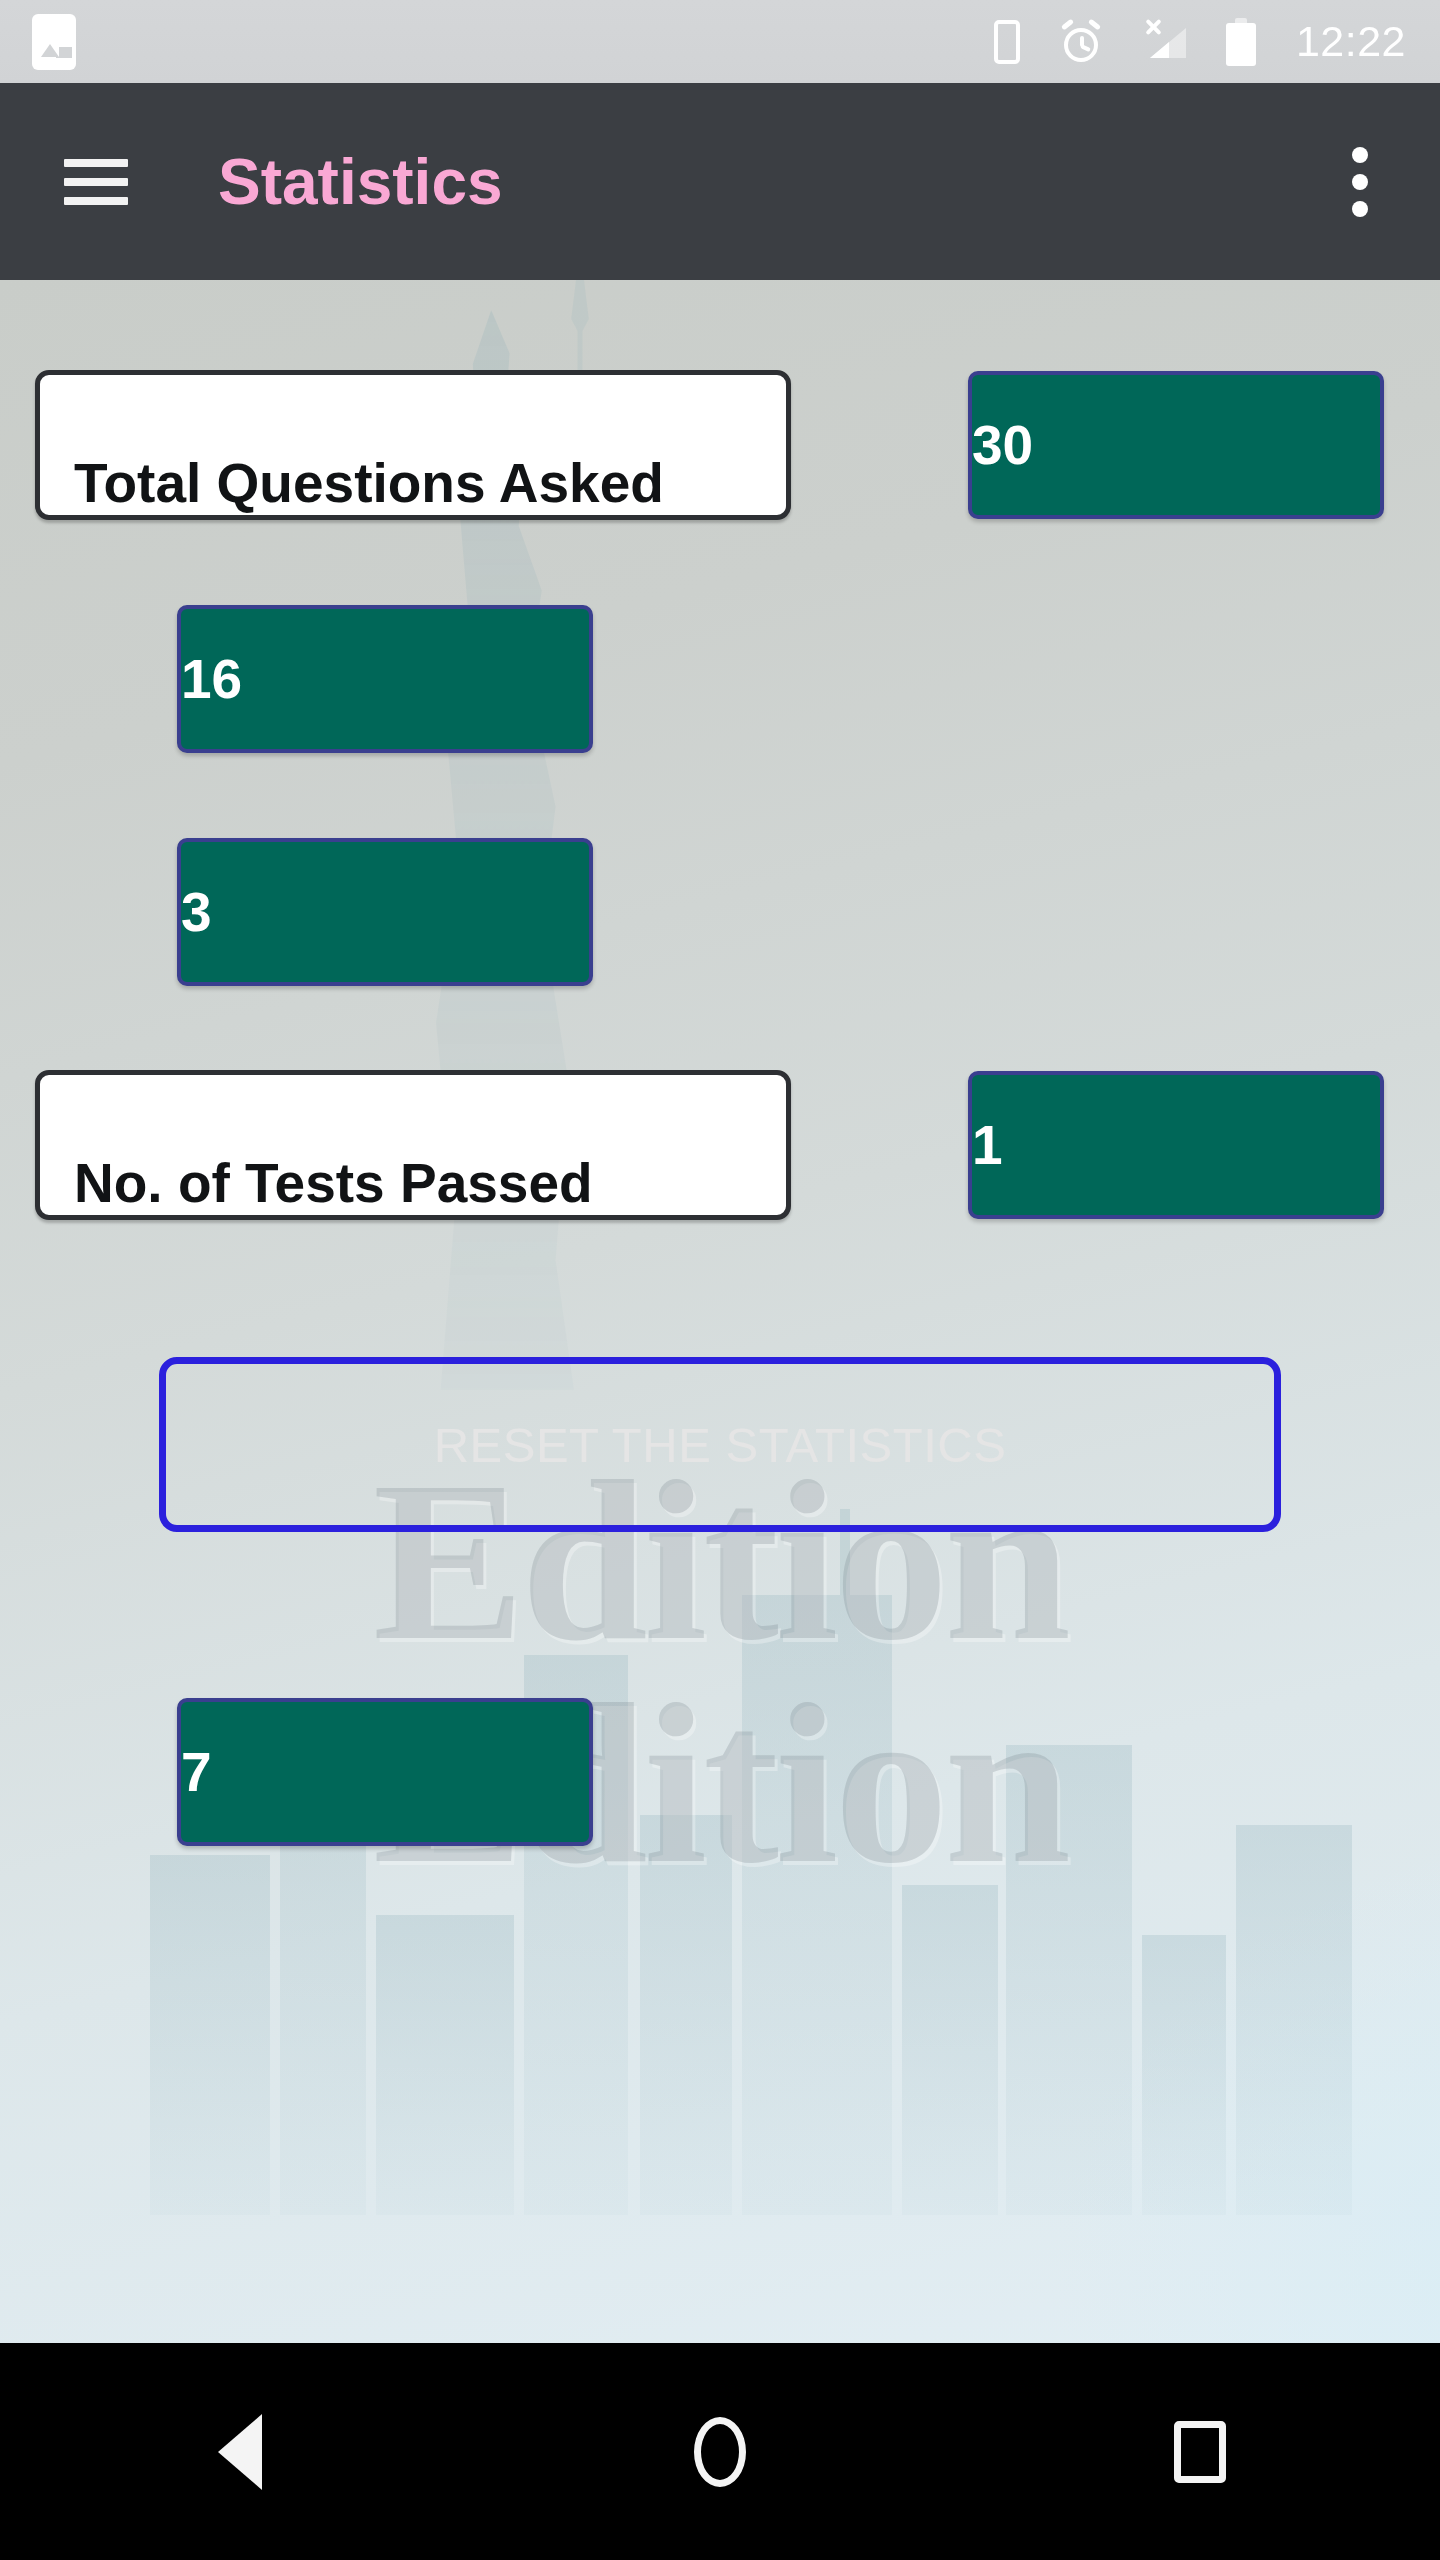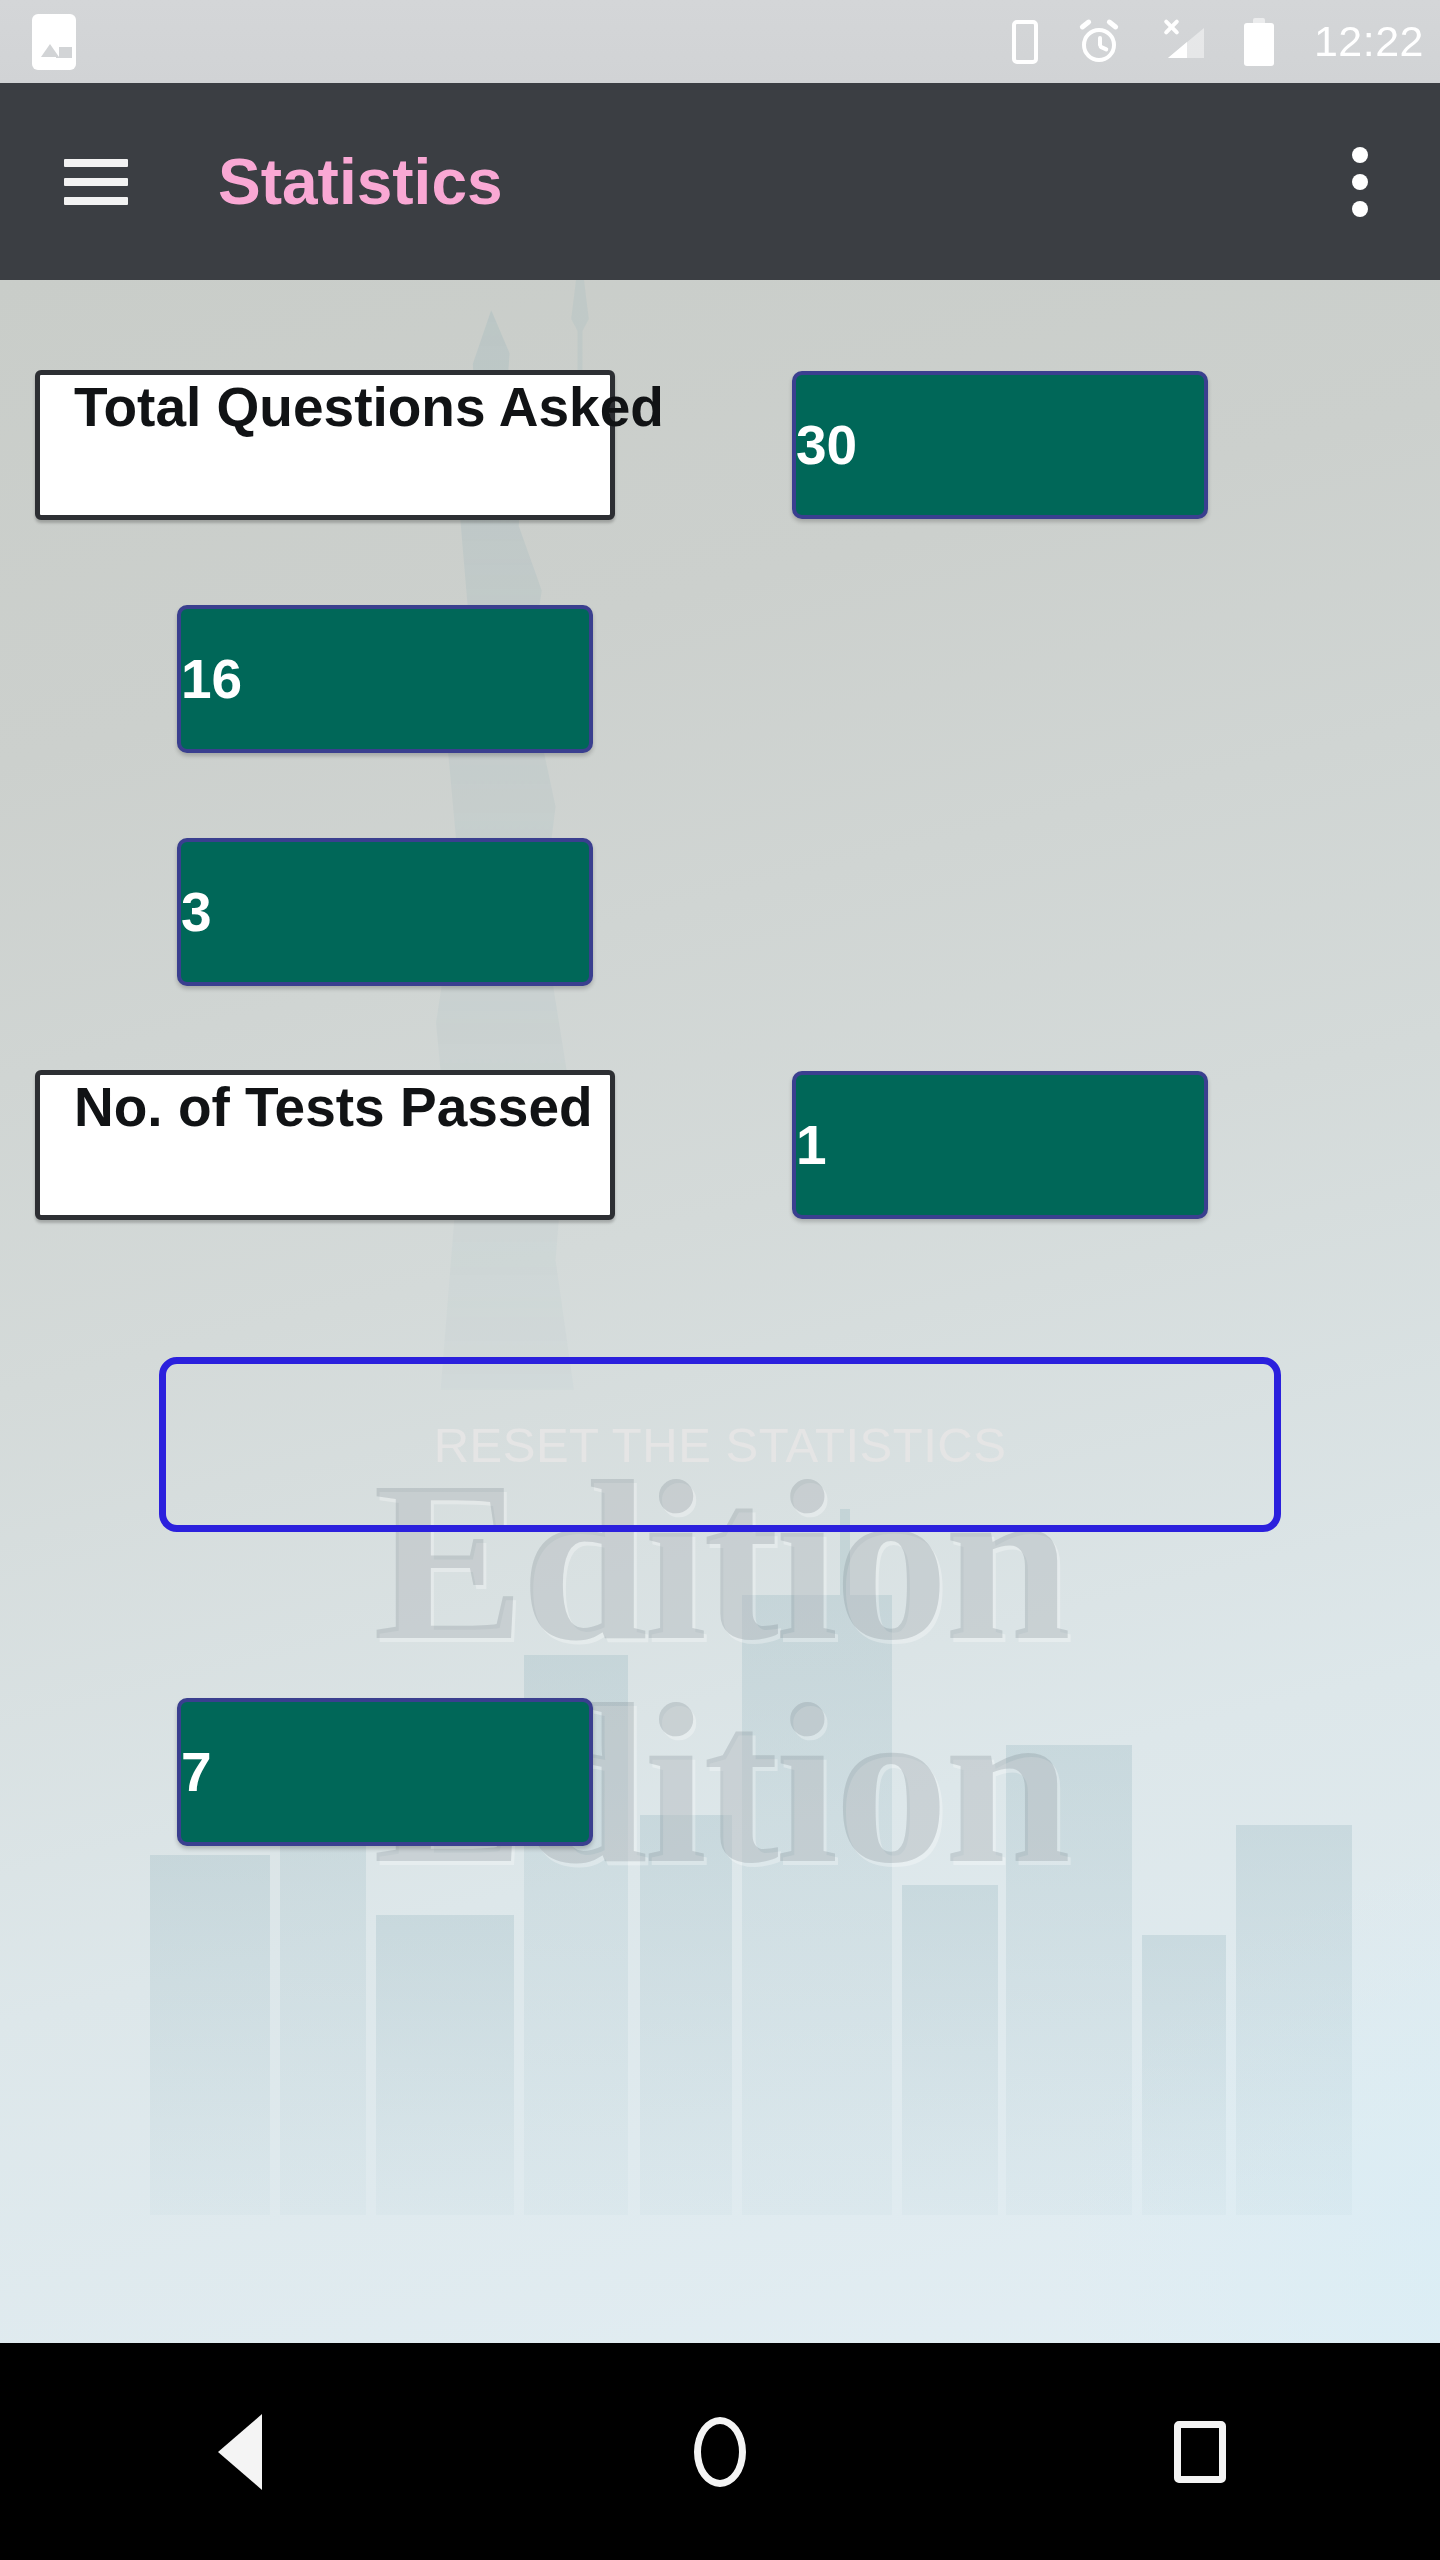--- a/index.html
+++ b/index.html
@@ -12,21 +12,21 @@
   #screen { position:relative; width:1440px; height:2560px; overflow:hidden; }
 
   
   .statusbar{
     position:absolute; left:0; top:0; width:1440px; height:83px;
     background:linear-gradient(#d4d6d8, #d1d3d5);
     display:flex; align-items:center;
   }
   .sb-left{ padding-left:32px; display:flex; align-items:center; }
   .sb-right{
-    margin-left:auto; padding-right:16px;
+    margin-left:auto; padding-right:34px;
     display:flex; align-items:center; gap:40px;
   }
   .notif-thumb{
     width:44px; height:56px; background:#ffffff; border-radius:6px;
     position:relative;
   }
   .notif-thumb::after{
     content:""; position:absolute; left:9px; bottom:13px;
     width:0; height:0;
     border-left:9px solid transparent; border-right:9px solid transparent;
@@ -162,23 +162,23 @@
   .wm-text .l1{ font-size:228px; display:block; }
   .wm-text .l2{ font-size:228px; display:block; }
 
   
   .rows{ position:absolute; left:0; top:0; width:1440px; }
   .row{
     position:absolute; left:0; width:1440px; height:150px;
     display:flex; align-items:center;
   }
   .label-box{
-    margin-left:35px; width:580px; height:150px;
-    background:#ffffff; border:5px solid #2d2f33; border-radius:6px;
-    display:flex; align-items:flex-start;
+    margin-left:35px; width:756px; height:150px;
+    background:#ffffff; border:5px solid #2d2f33; border-radius:14px;
+    display:flex; align-items:flex-end;
     box-shadow:0 3px 3px rgba(0,0,0,.22);
   }
   .label-box span{
     padding-left:34px;
     font-size:55px; font-weight:700; color:#111315;
     font-family:"Liberation Sans", sans-serif;
     white-space:nowrap;
   }
   .value-box{
     margin-left:177px; width:416px; height:148px;

